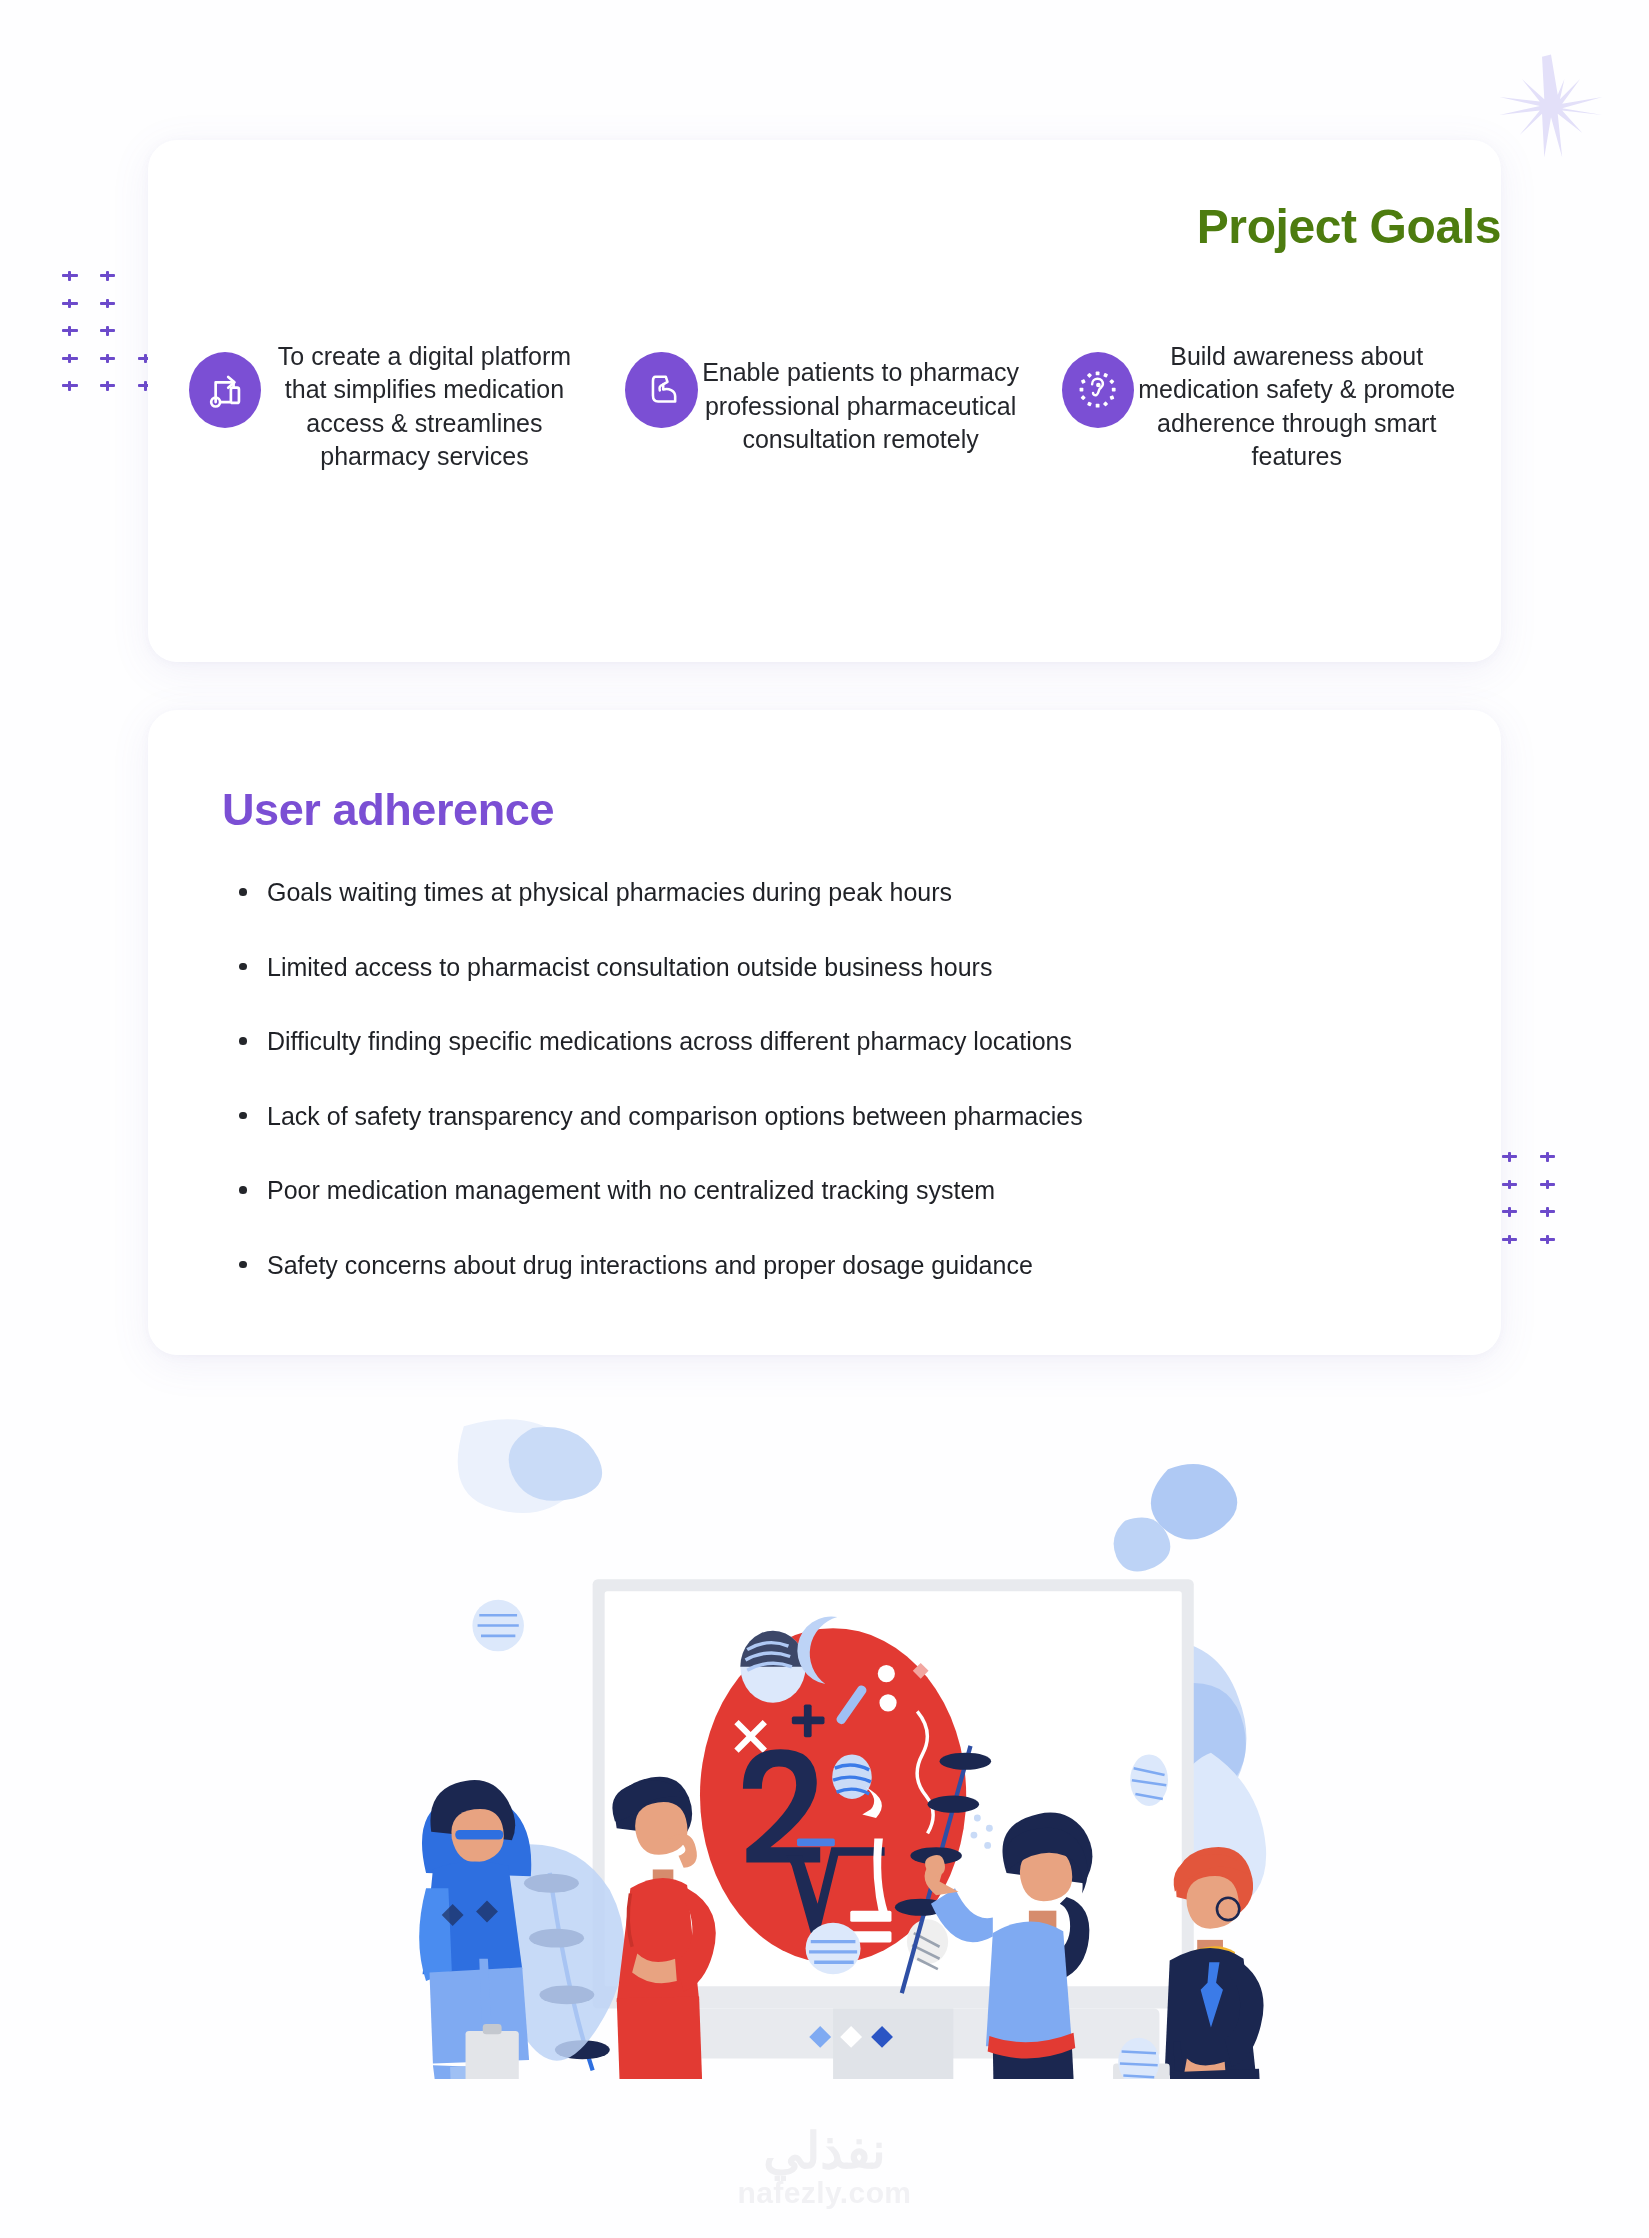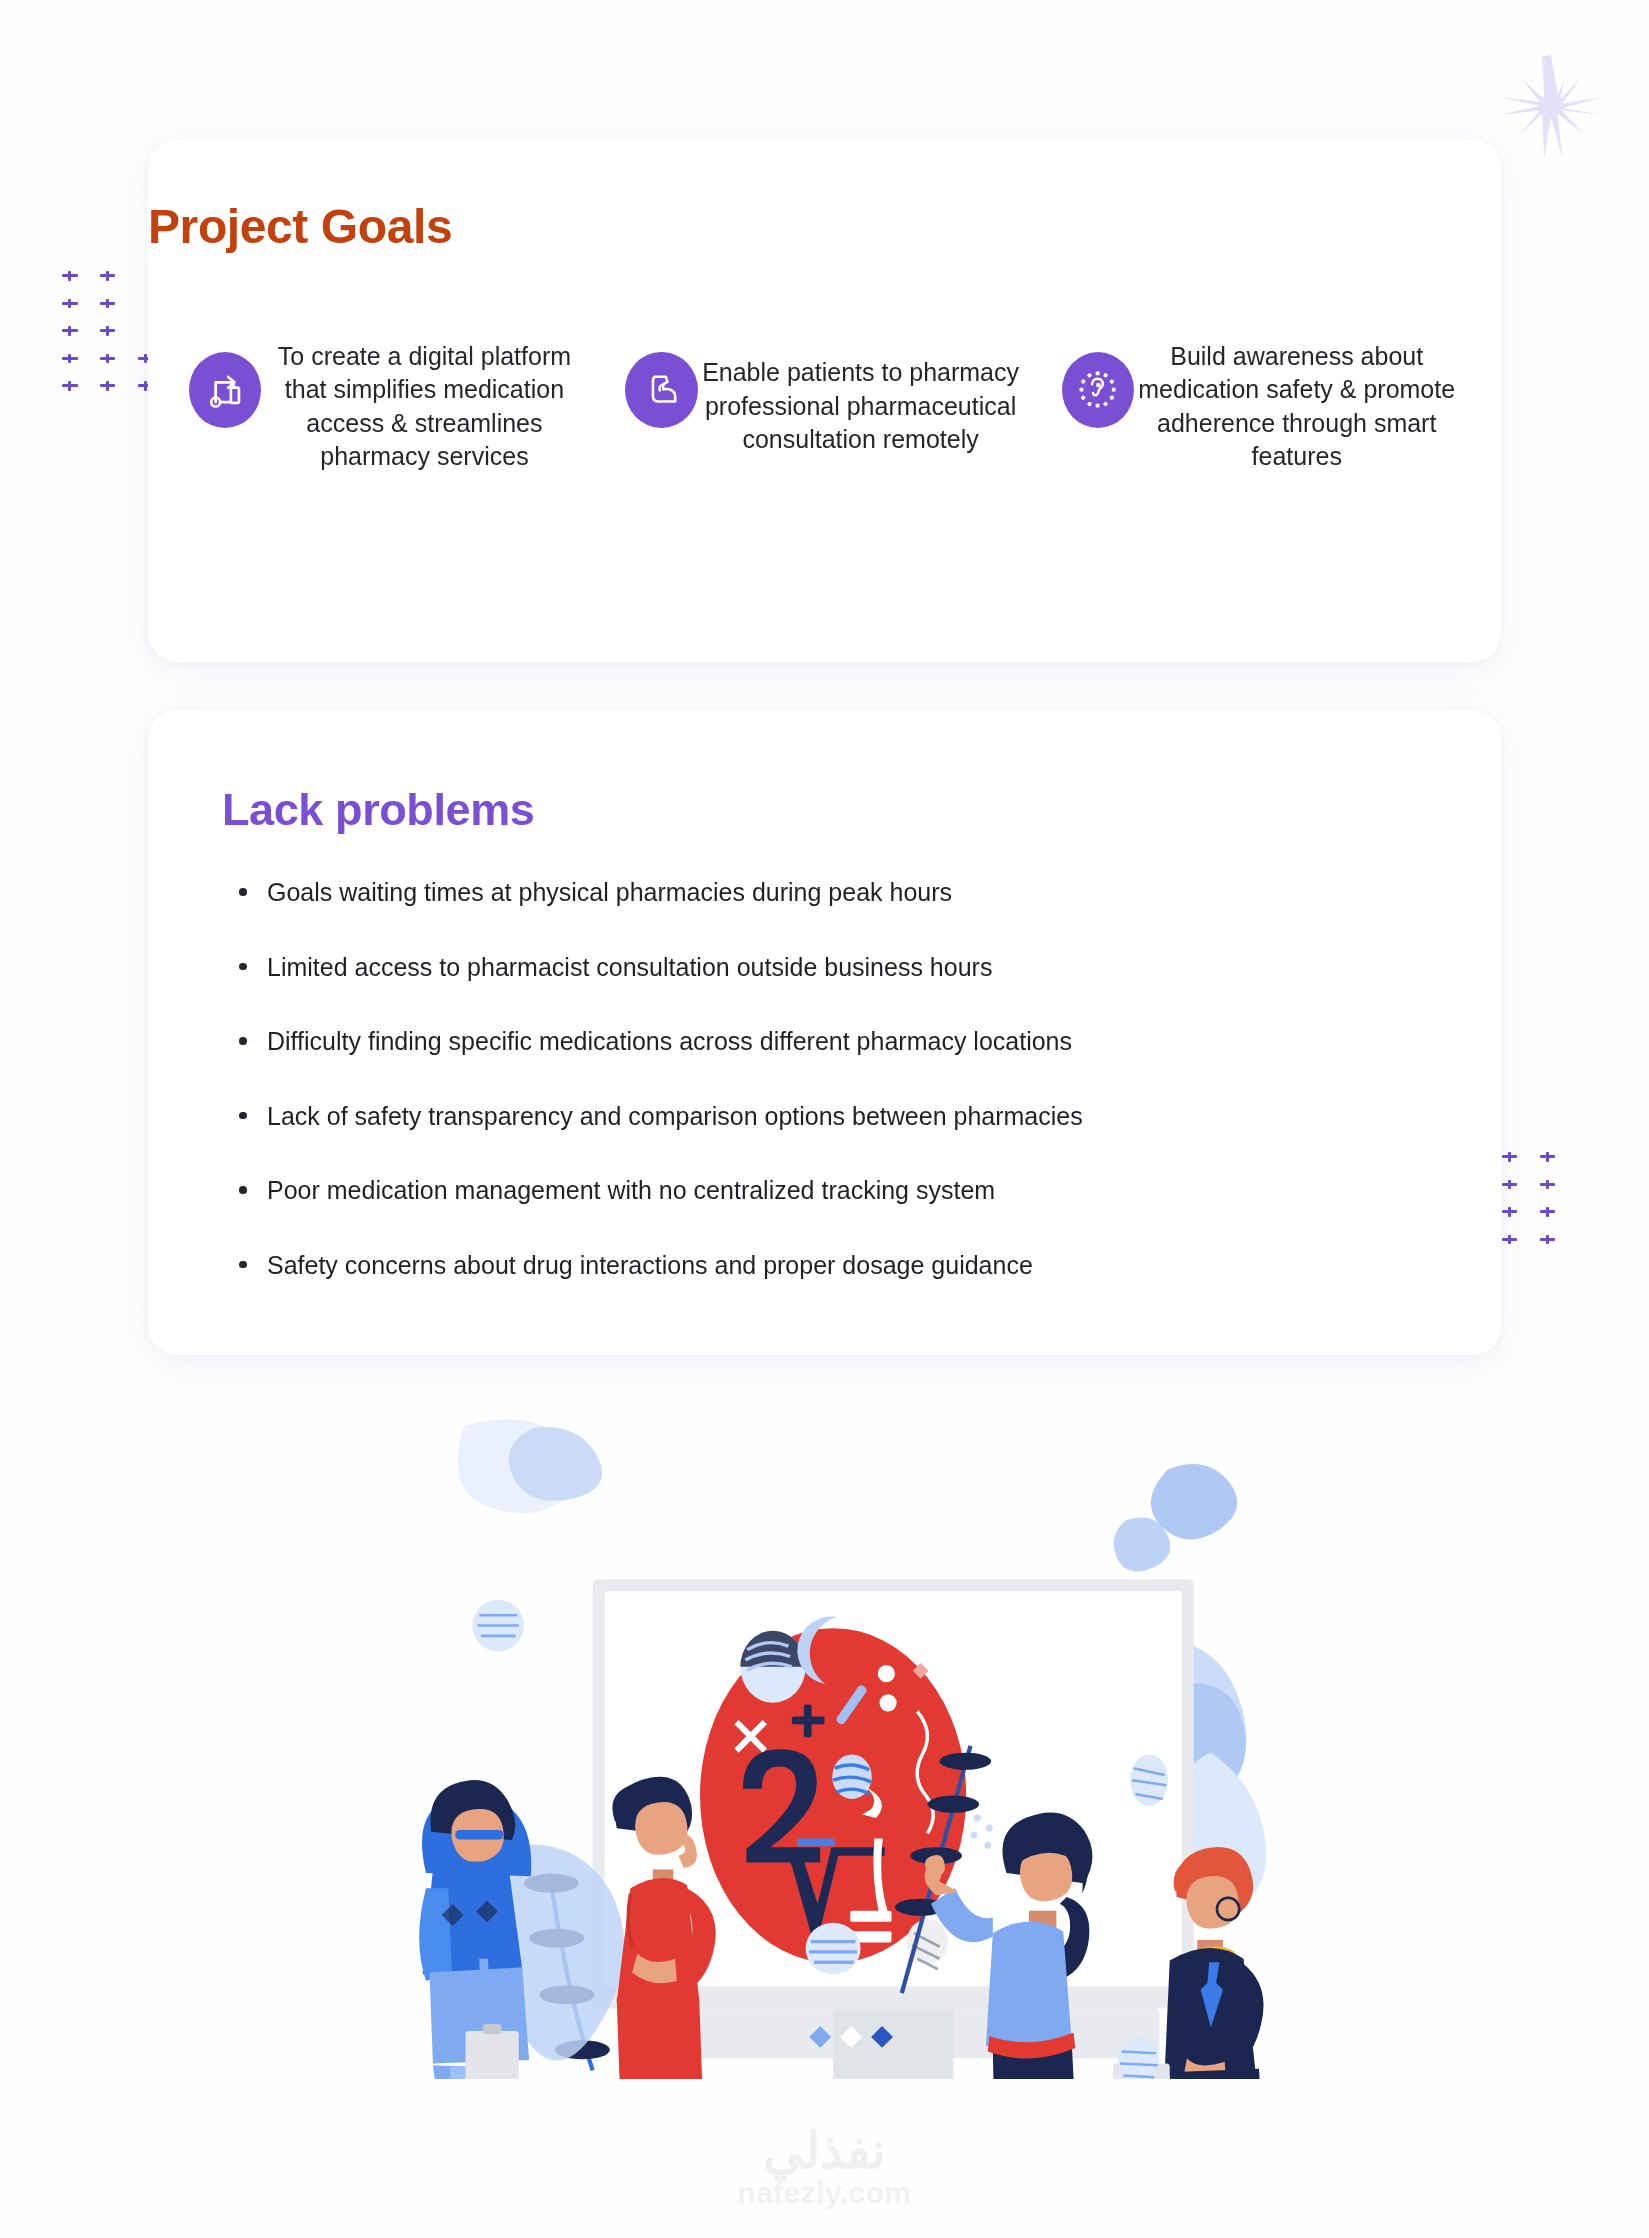--- a/index.html
+++ b/index.html
@@ -75,22 +75,22 @@
 
   #problems-card {
     left: 148px;
     top: 710px;
     width: 1353px;
     height: 645px;
   }
 
   
   .goals-title {
-    text-align: left;
-    color: #c2410c;
+    text-align: right;
+    color: #4d7c0f;
     font-size: 48px;
     font-weight: 700;
     letter-spacing: -0.4px;
     margin-top: 50px;
   }
 
   .goals-row {
     display: flex;
     margin-top: 86px;
     padding: 0 22.3px;
@@ -287,21 +287,21 @@
           </svg>
         </div>
         <p class="goal-text">Build awareness about medication safety &amp; promote adherence through smart features</p>
       </div>
 
     </div>
   </section>
 
   <section class="card" id="problems-card">
 
-    <h2 class="problems-title">Lack problems</h2>
+    <h2 class="problems-title">User adherence</h2>
 
     <ul class="problem-list">
       <li class="problem-item">Goals waiting times at physical pharmacies during peak hours</li>
       <li class="problem-item">Limited access to pharmacist consultation outside business hours</li>
       <li class="problem-item">Difficulty finding specific medications across different pharmacy locations</li>
       <li class="problem-item">Lack of safety transparency and comparison options between pharmacies</li>
       <li class="problem-item">Poor medication management with no centralized tracking system</li>
       <li class="problem-item">Safety concerns about drug interactions and proper dosage guidance</li>
     </ul>
   </section>

